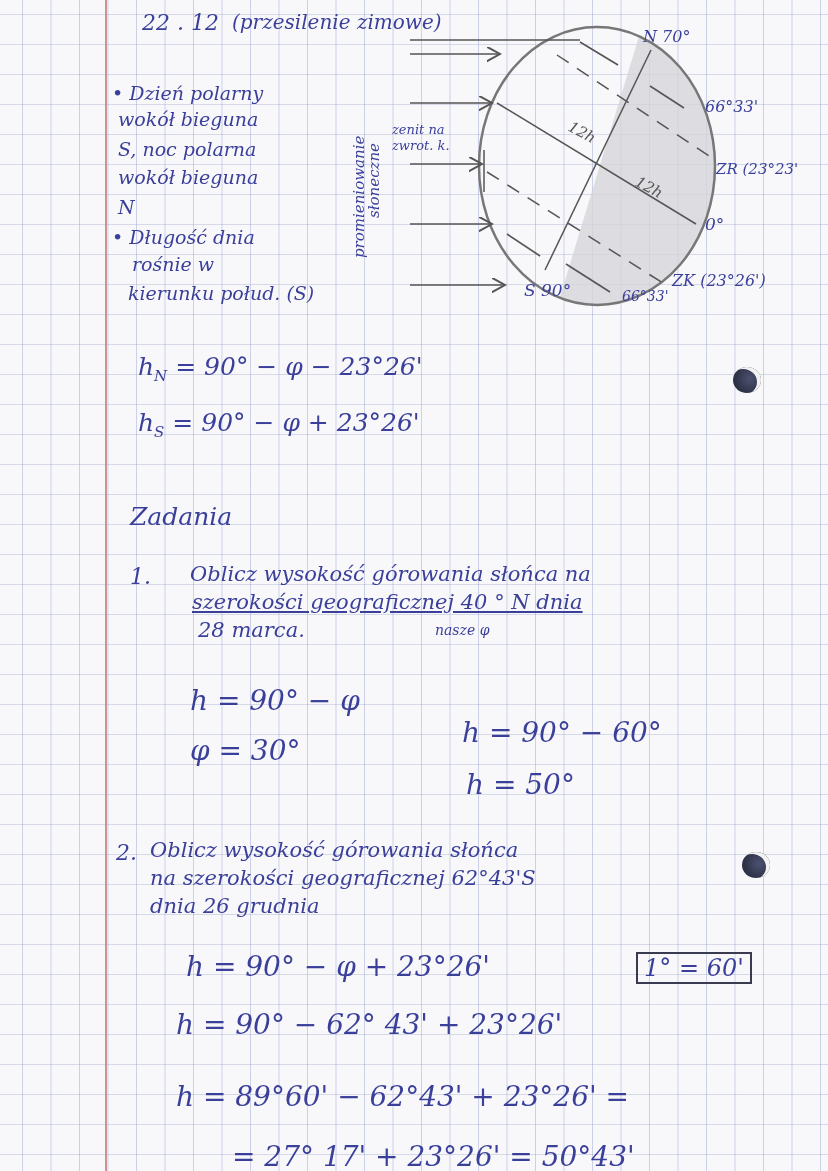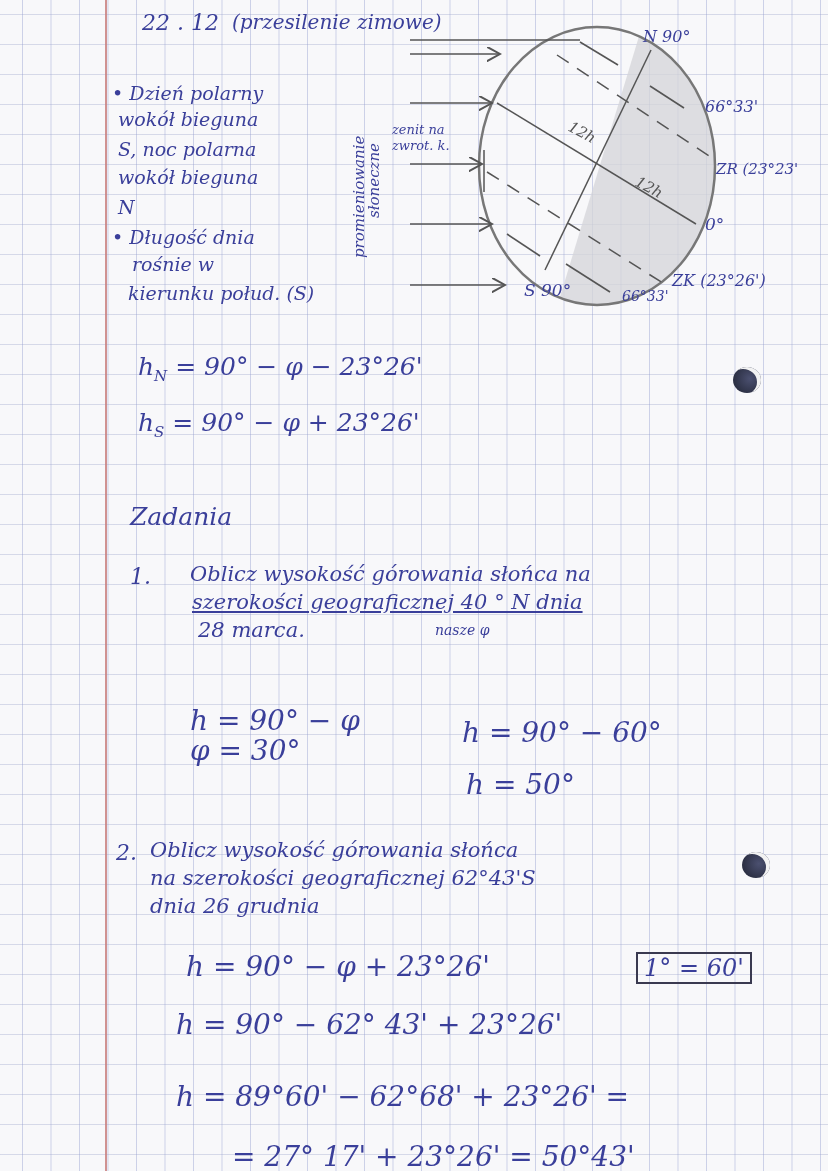--- a/index.html
+++ b/index.html
@@ -90,21 +90,21 @@
   <g stroke="#555" stroke-width="1.6">
     <line x1="580" y1="42" x2="618" y2="65"></line>
     <line x1="650" y1="86" x2="684" y2="108"></line>
     <line x1="507" y1="234" x2="540" y2="256"></line>
     <line x1="566" y1="264" x2="610" y2="292"></line>
   </g>
   <text x="567" y="130" font-size="15" fill="#555" font-family="DejaVu Serif, serif" font-style="italic" transform="rotate(28 567 130)">12h</text>
   <text x="634" y="185" font-size="15" fill="#555" font-family="DejaVu Serif, serif" font-style="italic" transform="rotate(28 634 185)">12h</text>
 </svg>
 
-<div class="ink" style="left:643px; top:27px; font-size:16px;">N 90°</div>
+<div class="ink" style="left:643px; top:27px; font-size:16px;">N 70°</div>
 <div class="ink" style="left:705px; top:97px; font-size:16px;">66°33'</div>
 <div class="ink" style="left:716px; top:160px; font-size:15px;">ZR (23°23'</div>
 <div class="ink" style="left:705px; top:214px; font-size:17px;">0°</div>
 <div class="ink" style="left:672px; top:271px; font-size:16px;">ZK (23°26')</div>
 <div class="ink" style="left:524px; top:280px; font-size:17px;">S 90°</div>
 <div class="ink" style="left:622px; top:288px; font-size:14px;">66°33'</div>
 
 <div class="ink" style="left:138px; top:352px; font-size:25px;">
   <span>h</span><span class="sub">N</span>
   <span>= 90° − φ − 23°26'</span>
@@ -115,29 +115,29 @@
 </div>
 
 <div class="ink" style="left:130px; top:502px; font-size:25px;">Zadania</div>
 
 <div>
   <div class="ink" style="left:130px; top:564px; font-size:22px;">1.</div>
   <div class="ink" style="left:190px; top:562px; font-size:21px;">Oblicz wysokość górowania słońca na</div>
   <div class="ink" style="left:192px; top:590px; font-size:21px; text-decoration:underline;">szerokości geograficznej 40 ° N dnia</div>
   <div class="ink" style="left:198px; top:618px; font-size:21px;">28 marca.</div>
   <div class="ink" style="left:435px; top:622px; font-size:14px;">nasze φ</div>
-  <div class="ink" style="left:190px; top:684px; font-size:28px;margin-top:20px;">h = 90° − φ</div>
+  <div class="ink" style="left:190px; top:684px; font-size:28px;">h = 90° − φ</div>
   <div class="ink" style="left:190px; top:734px; font-size:28px;">φ = 30°</div>
   <div class="ink" style="left:462px; top:716px; font-size:28px;">h = 90° − 60°</div>
   <div class="ink" style="left:466px; top:768px; font-size:28px;">h = 50°</div>
 </div>
 
 <div>
   <div class="ink" style="left:116px; top:840px; font-size:22px;">2.</div>
   <div class="ink" style="left:150px; top:838px; font-size:21px;">Oblicz wysokość górowania słońca</div>
   <div class="ink" style="left:150px; top:866px; font-size:21px;">na szerokości geograficznej 62°43'S</div>
   <div class="ink" style="left:150px; top:894px; font-size:21px;">dnia 26 grudnia</div>
   <div class="ink" style="left:186px; top:950px; font-size:28px;">h = 90° − φ + 23°26'</div>
   <div class="ink box" style="left:636px; top:952px; font-size:24px;">1° = 60'</div>
   <div class="ink" style="left:176px; top:1008px; font-size:28px;">h = 90° − 62° 43' + 23°26'</div>
-  <div class="ink" style="left:176px; top:1080px; font-size:28px;">h = 89°60' − 62°68' + 23°26' =</div>
+  <div class="ink" style="left:176px; top:1080px; font-size:28px;">h = 89°60' − 62°43' + 23°26' =</div>
   <div class="ink" style="left:232px; top:1140px; font-size:28px;">= 27° 17' + 23°26' = 50°43'</div>
 </div>
 
 </body></html>

